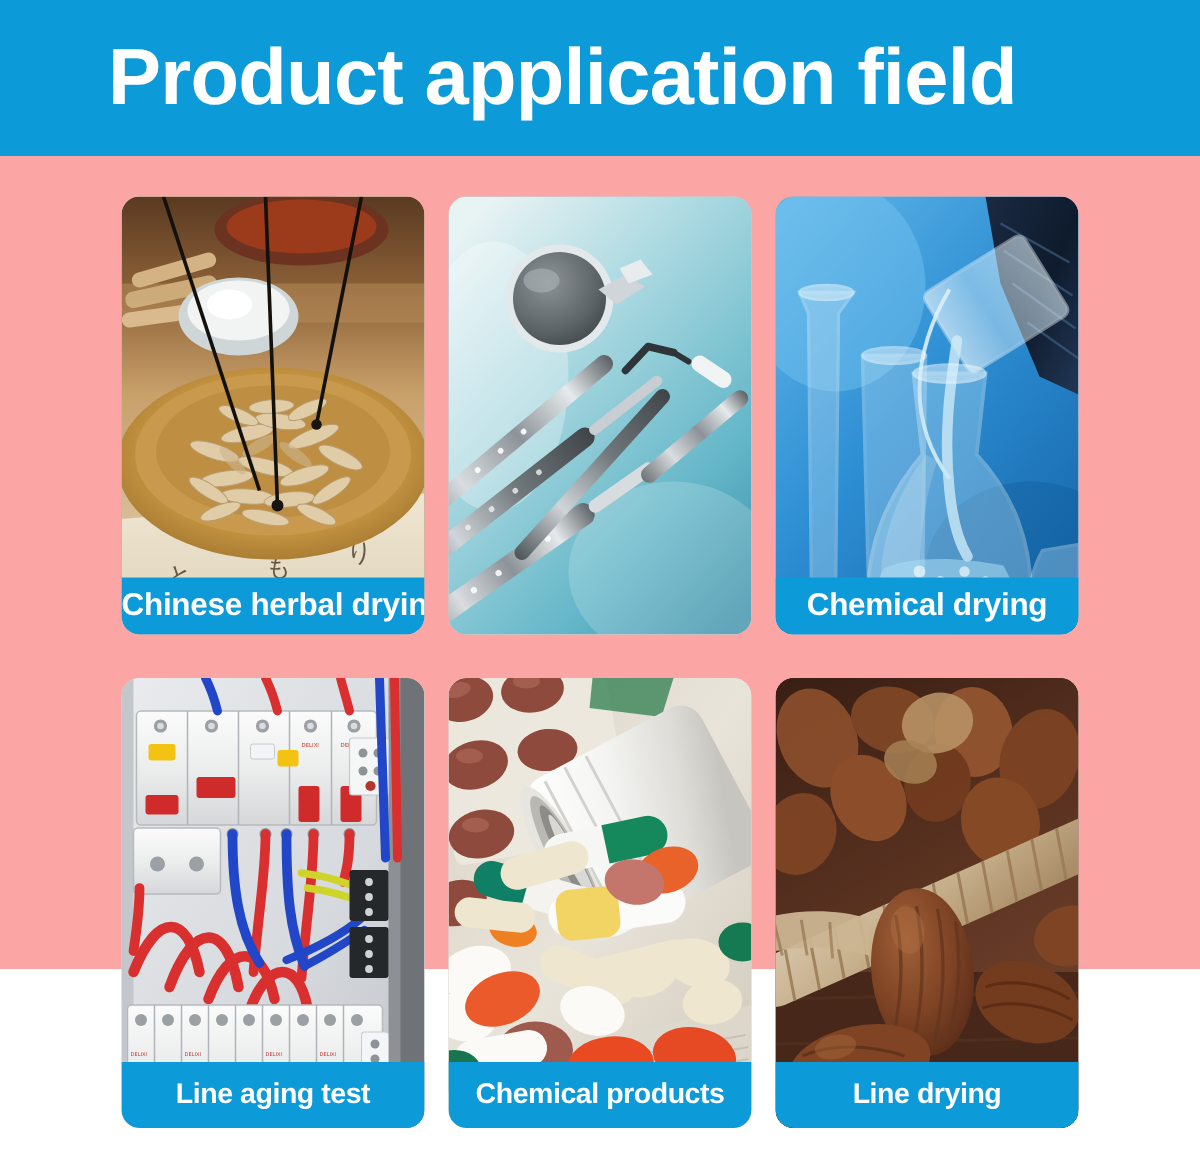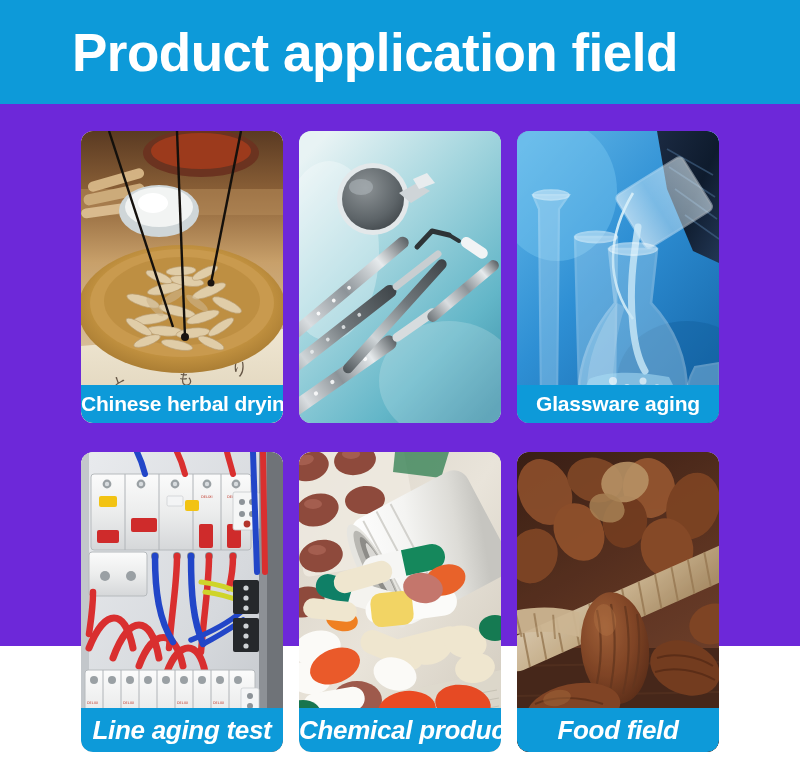--- a/index.html
+++ b/index.html
@@ -11,21 +11,21 @@
     height: 770px;
     background: #ffffff;
     font-family: "Liberation Sans", sans-serif;
     overflow: hidden;
   }
 
   .page {
     position: relative;
     width: 800px;
     height: 646px;
-    background: #6d28d9;
+    background: #fca5a5;
   }
 
   
   .header-bar {
     position: absolute;
     left: 0;
     top: 0;
     width: 800px;
     height: 104px;
     background: #0d9ad9;
@@ -92,23 +92,22 @@
   }
   .card .caption {
     height: 38px;
     line-height: 38px;
     font-size: 21px;
     letter-spacing: -0.2px;
   }
   .card.row2 .caption {
     height: 44px;
     line-height: 44px;
-    font-size: 26px;
+    font-size: 19px;
     letter-spacing: -0.3px;
-    font-style: italic;
   }
 
   
 
   .photo-svg { display: block; width: 100%; height: 100%; }
 
   
   .ph-herb { background: #b08a57; }
   
   .ph-inst { background: #9fd3dd; }
@@ -365,21 +364,21 @@
             <circle cx="96" cy="250" r="4"></circle>
               <circle cx="110" cy="256" r="3"></circle>
             <circle cx="126" cy="250" r="3.5"></circle>
               <circle cx="84" cy="258" r="2.6"></circle>
             <circle cx="140" cy="256" r="2.8"></circle>
           </g>
 
           <path d="M178,236 C170,250 168,266 168,280 L202,280 L202,232 Z" fill="#bee2f5" opacity="0.34" stroke="#e7f5fd" stroke-width="2.2"></path>
         </svg>
       </div>
-      <div class="caption">Glassware aging</div>
+      <div class="caption">Chemical drying</div>
     </div>
 
     <div class="card row2">
       <div class="card-photo ph-elec">
         <svg class="photo-svg" viewBox="0 0 202 300" preserveAspectRatio="xMidYMid slice">
           <defs>
             <linearGradient id="panelbg" x1="0" y1="0" x2="1" y2="1">
               <stop offset="0" stop-color="#e9ebee"></stop>
               <stop offset="0.6" stop-color="#d6d9dd"></stop>
               <stop offset="1" stop-color="#bfc3c8"></stop>
@@ -773,17 +772,17 @@
           <g stroke="#572a14" stroke-width="2" opacity="0.7" fill="none">
             <path d="M140,206 C156,200 180,204 196,214"></path>
             <path d="M138,220 C156,214 180,218 198,228"></path>
           </g>
 
           <ellipse cx="196" cy="172" rx="24" ry="20" fill="#8a4a27" transform="rotate(-18 196 172)"></ellipse>
 
           <rect width="202" height="300" fill="#2a150d" opacity="0.12"></rect>
         </svg>
       </div>
-      <div class="caption">Food field</div>
+      <div class="caption">Line drying</div>
     </div>
 
   </div>
 </div>
 
 </body></html>

